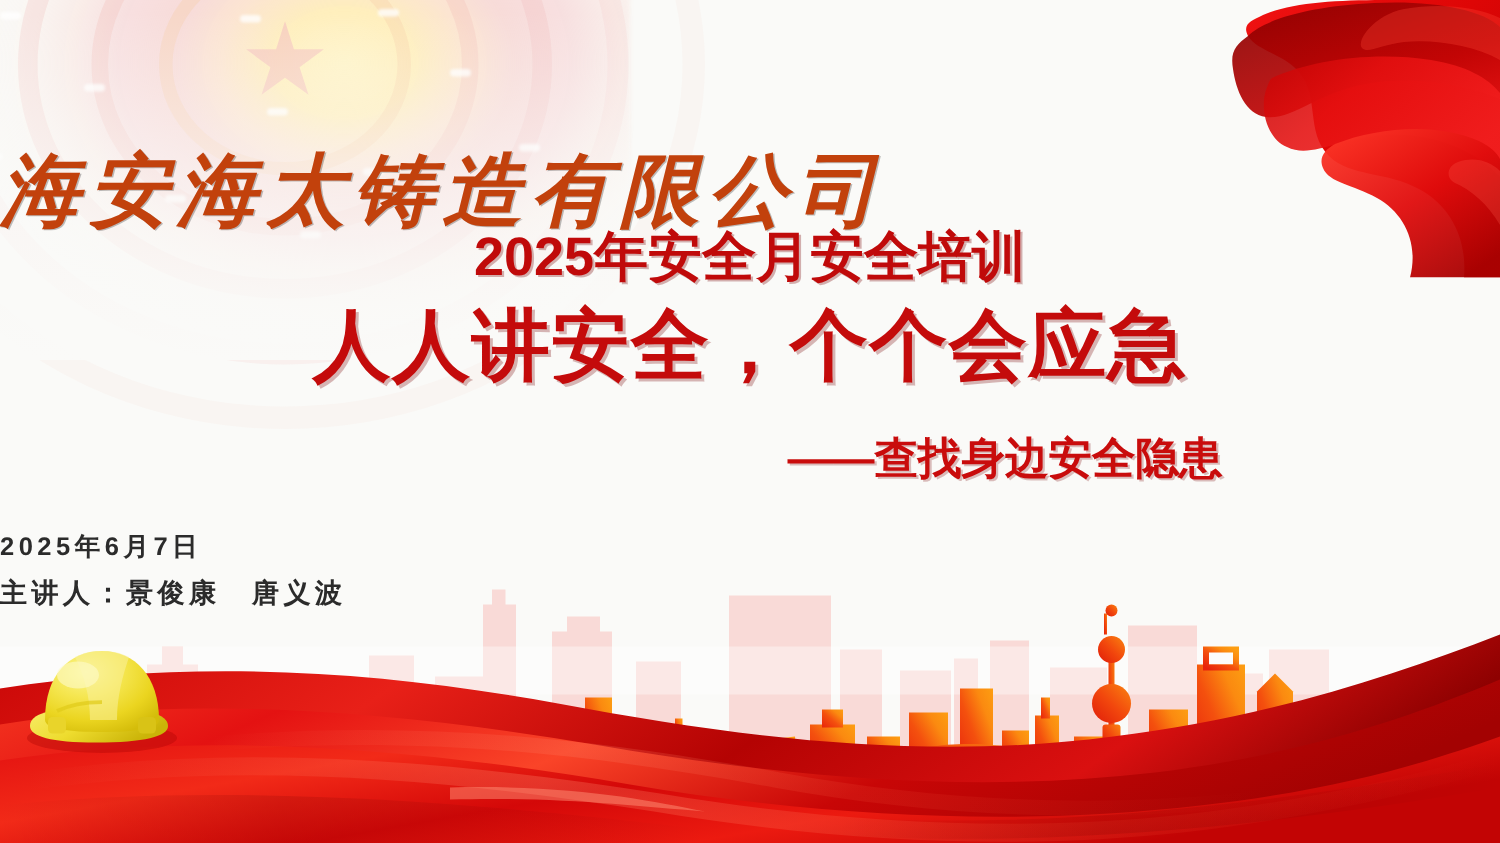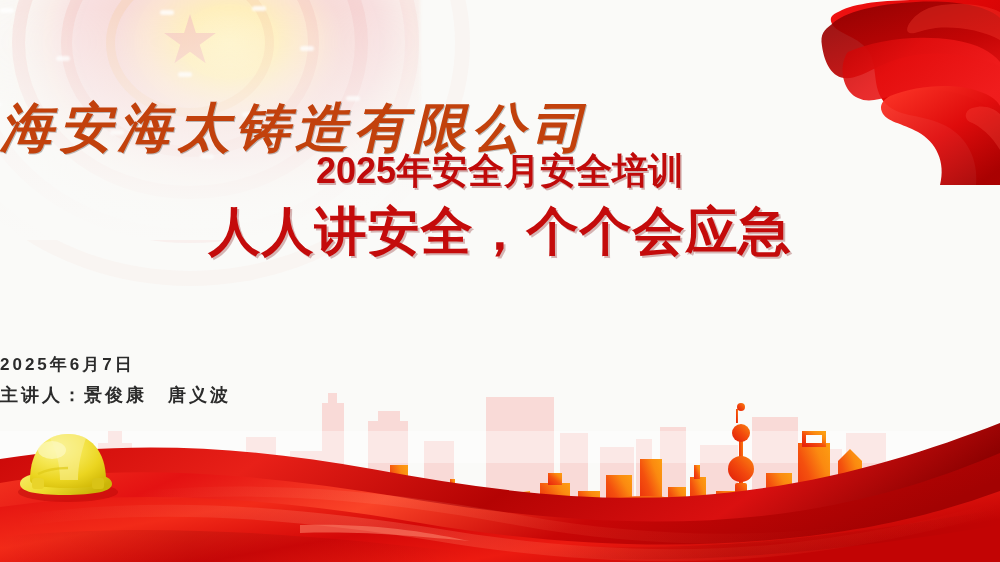--- a/index.html
+++ b/index.html
@@ -447,19 +447,20 @@
     <path d="M32,52 C40,48 50,46 62,46" stroke="#E0CA18" stroke-width="2.5" fill="none" opacity="0.7"></path>
   </svg>
 
   <div class="text-layer">
     <div class="company-title">海安海太铸造有限公司</div>
 
     <div class="training-title">2025年安全月安全培训</div>
 
     <div class="slogan">人人讲安全，个个会应急</div>
 
+    <div class="sub-slogan">——查找身边安全隐患</div>
 
     <div class="date-line">2025年6月7日</div>
 
     <div class="presenter-line">主讲人：景俊康　唐义波</div>
   </div>
 
 </div>
 
 </body></html>

